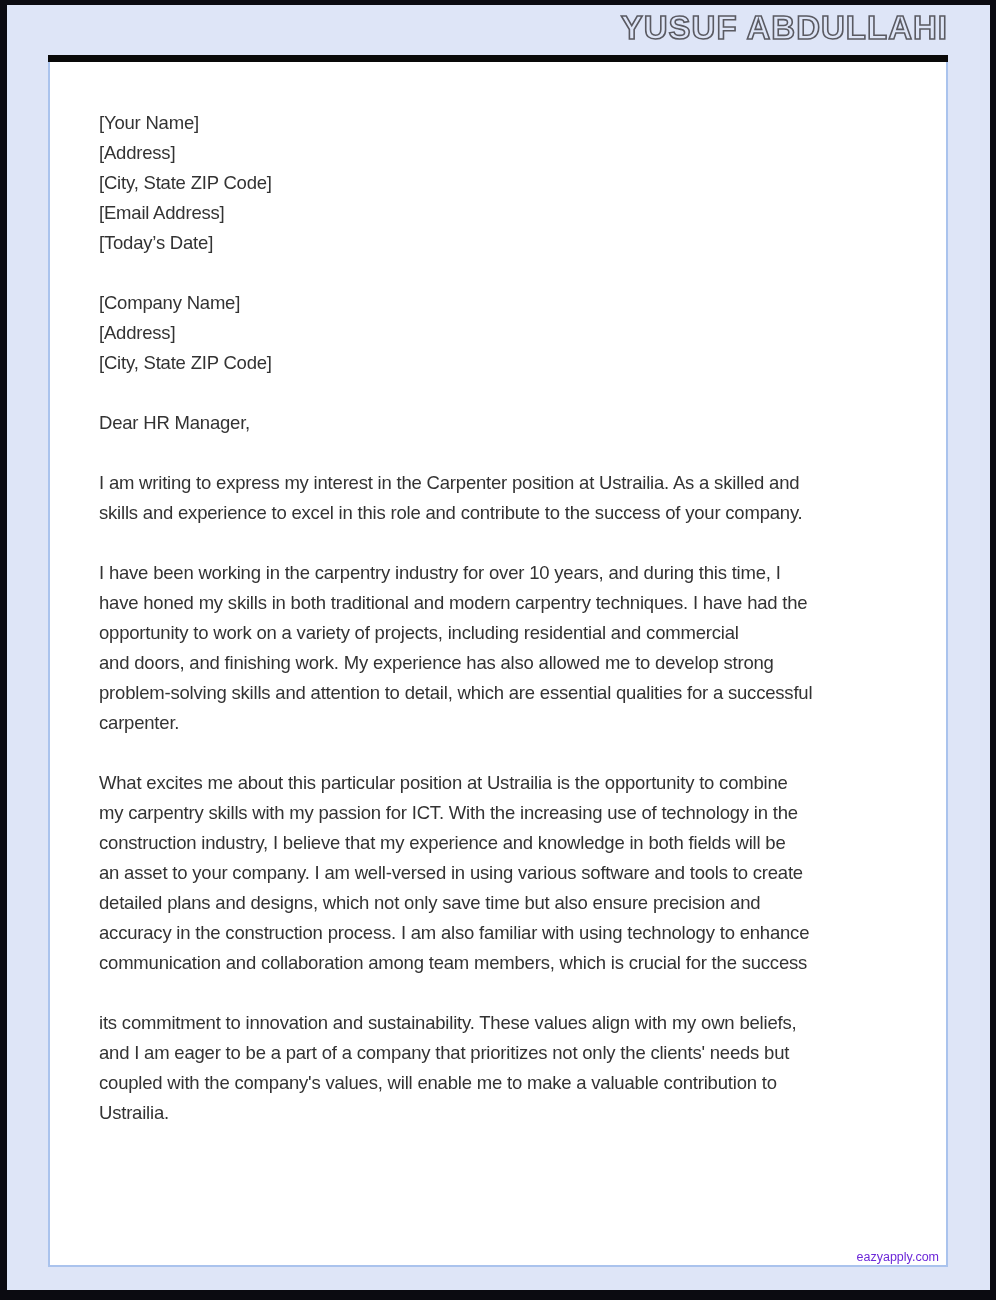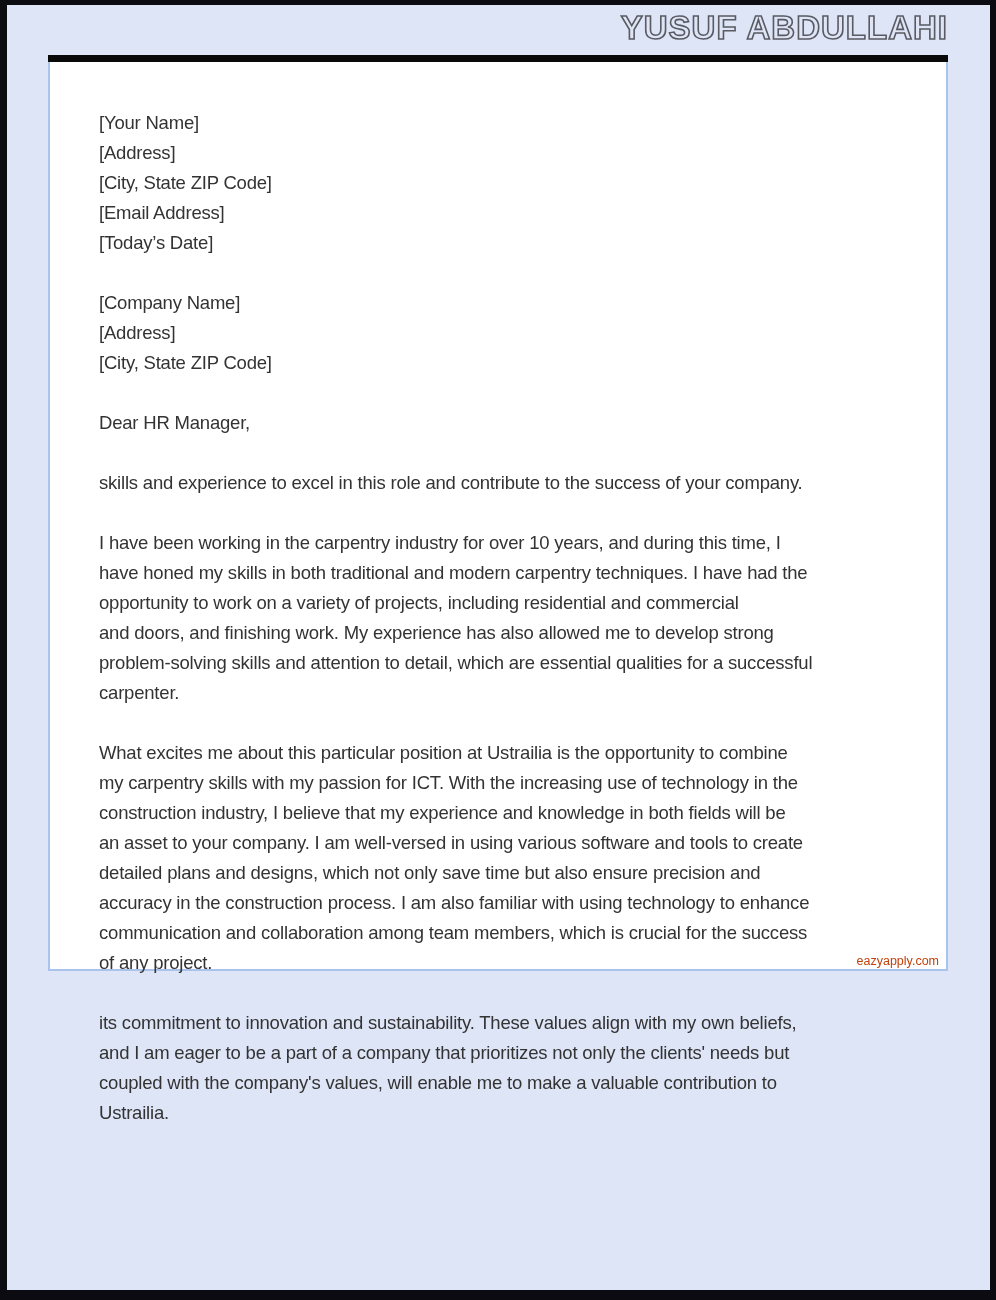--- a/index.html
+++ b/index.html
@@ -27,21 +27,21 @@
   }
   .top-bar{
     position:absolute;
     left:41px;top:50px;
     width:900px;height:7px;
     background:#090909;
   }
   .doc{
     position:absolute;
     left:41px;top:57px;
-    width:900px;height:909px;
+    width:900px;height:1205px;
     box-sizing:border-box;
     background:#ffffff;
     border:2px solid #aac3ed;
     border-top:none;
     overflow:visible;
   }
   .content{
     padding:46px 0 0 49px;
     font-size:18.5px;
     color:#333333;
@@ -50,21 +50,21 @@
     height:30px;
     line-height:30px;
     white-space:nowrap;
     letter-spacing:-0.2px;
   }
   .gap{height:30px;}
   .watermark{
     position:absolute;
     right:7px;bottom:1px;
     font-size:12.5px;
-    color:#c2410c;
+    color:#6d28d9;
     white-space:nowrap;
   }
 </style>
 </head>
 <body>
 
 <div class="frame">
 
   <div class="header-name">YUSUF ABDULLAHI</div>
 
@@ -89,20 +89,21 @@
           <div class="line">[City, State ZIP Code]</div>
         </div>
 
       <div class="gap"></div>
 
       <div class="line">Dear HR Manager,</div>
 
       <div class="gap"></div>
 
       <div class="block">
+          <div class="line">I am writing to express my interest in the Carpenter position at Ustrailia. As a skilled and</div>
           <div class="line">skills and experience to excel in this role and contribute to the success of your company.</div>
         </div>
 
       <div class="gap"></div>
 
       <div class="block">
           <div class="line">I have been working in the carpentry industry for over 10 years, and during this time, I</div>
           <div class="line">have honed my skills in both traditional and modern carpentry techniques. I have had the</div>
           <div class="line">opportunity to work on a variety of projects, including residential and commercial</div>
           <div class="line">and doors, and finishing work. My experience has also allowed me to develop strong</div>
@@ -113,21 +114,20 @@
       <div class="gap"></div>
 
       <div class="block">
           <div class="line">What excites me about this particular position at Ustrailia is the opportunity to combine</div>
           <div class="line">my carpentry skills with my passion for ICT. With the increasing use of technology in the</div>
           <div class="line">construction industry, I believe that my experience and knowledge in both fields will be</div>
           <div class="line">an asset to your company. I am well-versed in using various software and tools to create</div>
           <div class="line">detailed plans and designs, which not only save time but also ensure precision and</div>
           <div class="line">accuracy in the construction process. I am also familiar with using technology to enhance</div>
           <div class="line">communication and collaboration among team members, which is crucial for the success</div>
-          <div class="line">of any project.</div>
         </div>
 
       <div class="gap"></div>
 
       <div class="block">
           <div class="line">its commitment to innovation and sustainability. These values align with my own beliefs,</div>
           <div class="line">and I am eager to be a part of a company that prioritizes not only the clients' needs but</div>
           <div class="line">coupled with the company's values, will enable me to make a valuable contribution to</div>
           <div class="line">Ustrailia.</div>
         </div>

